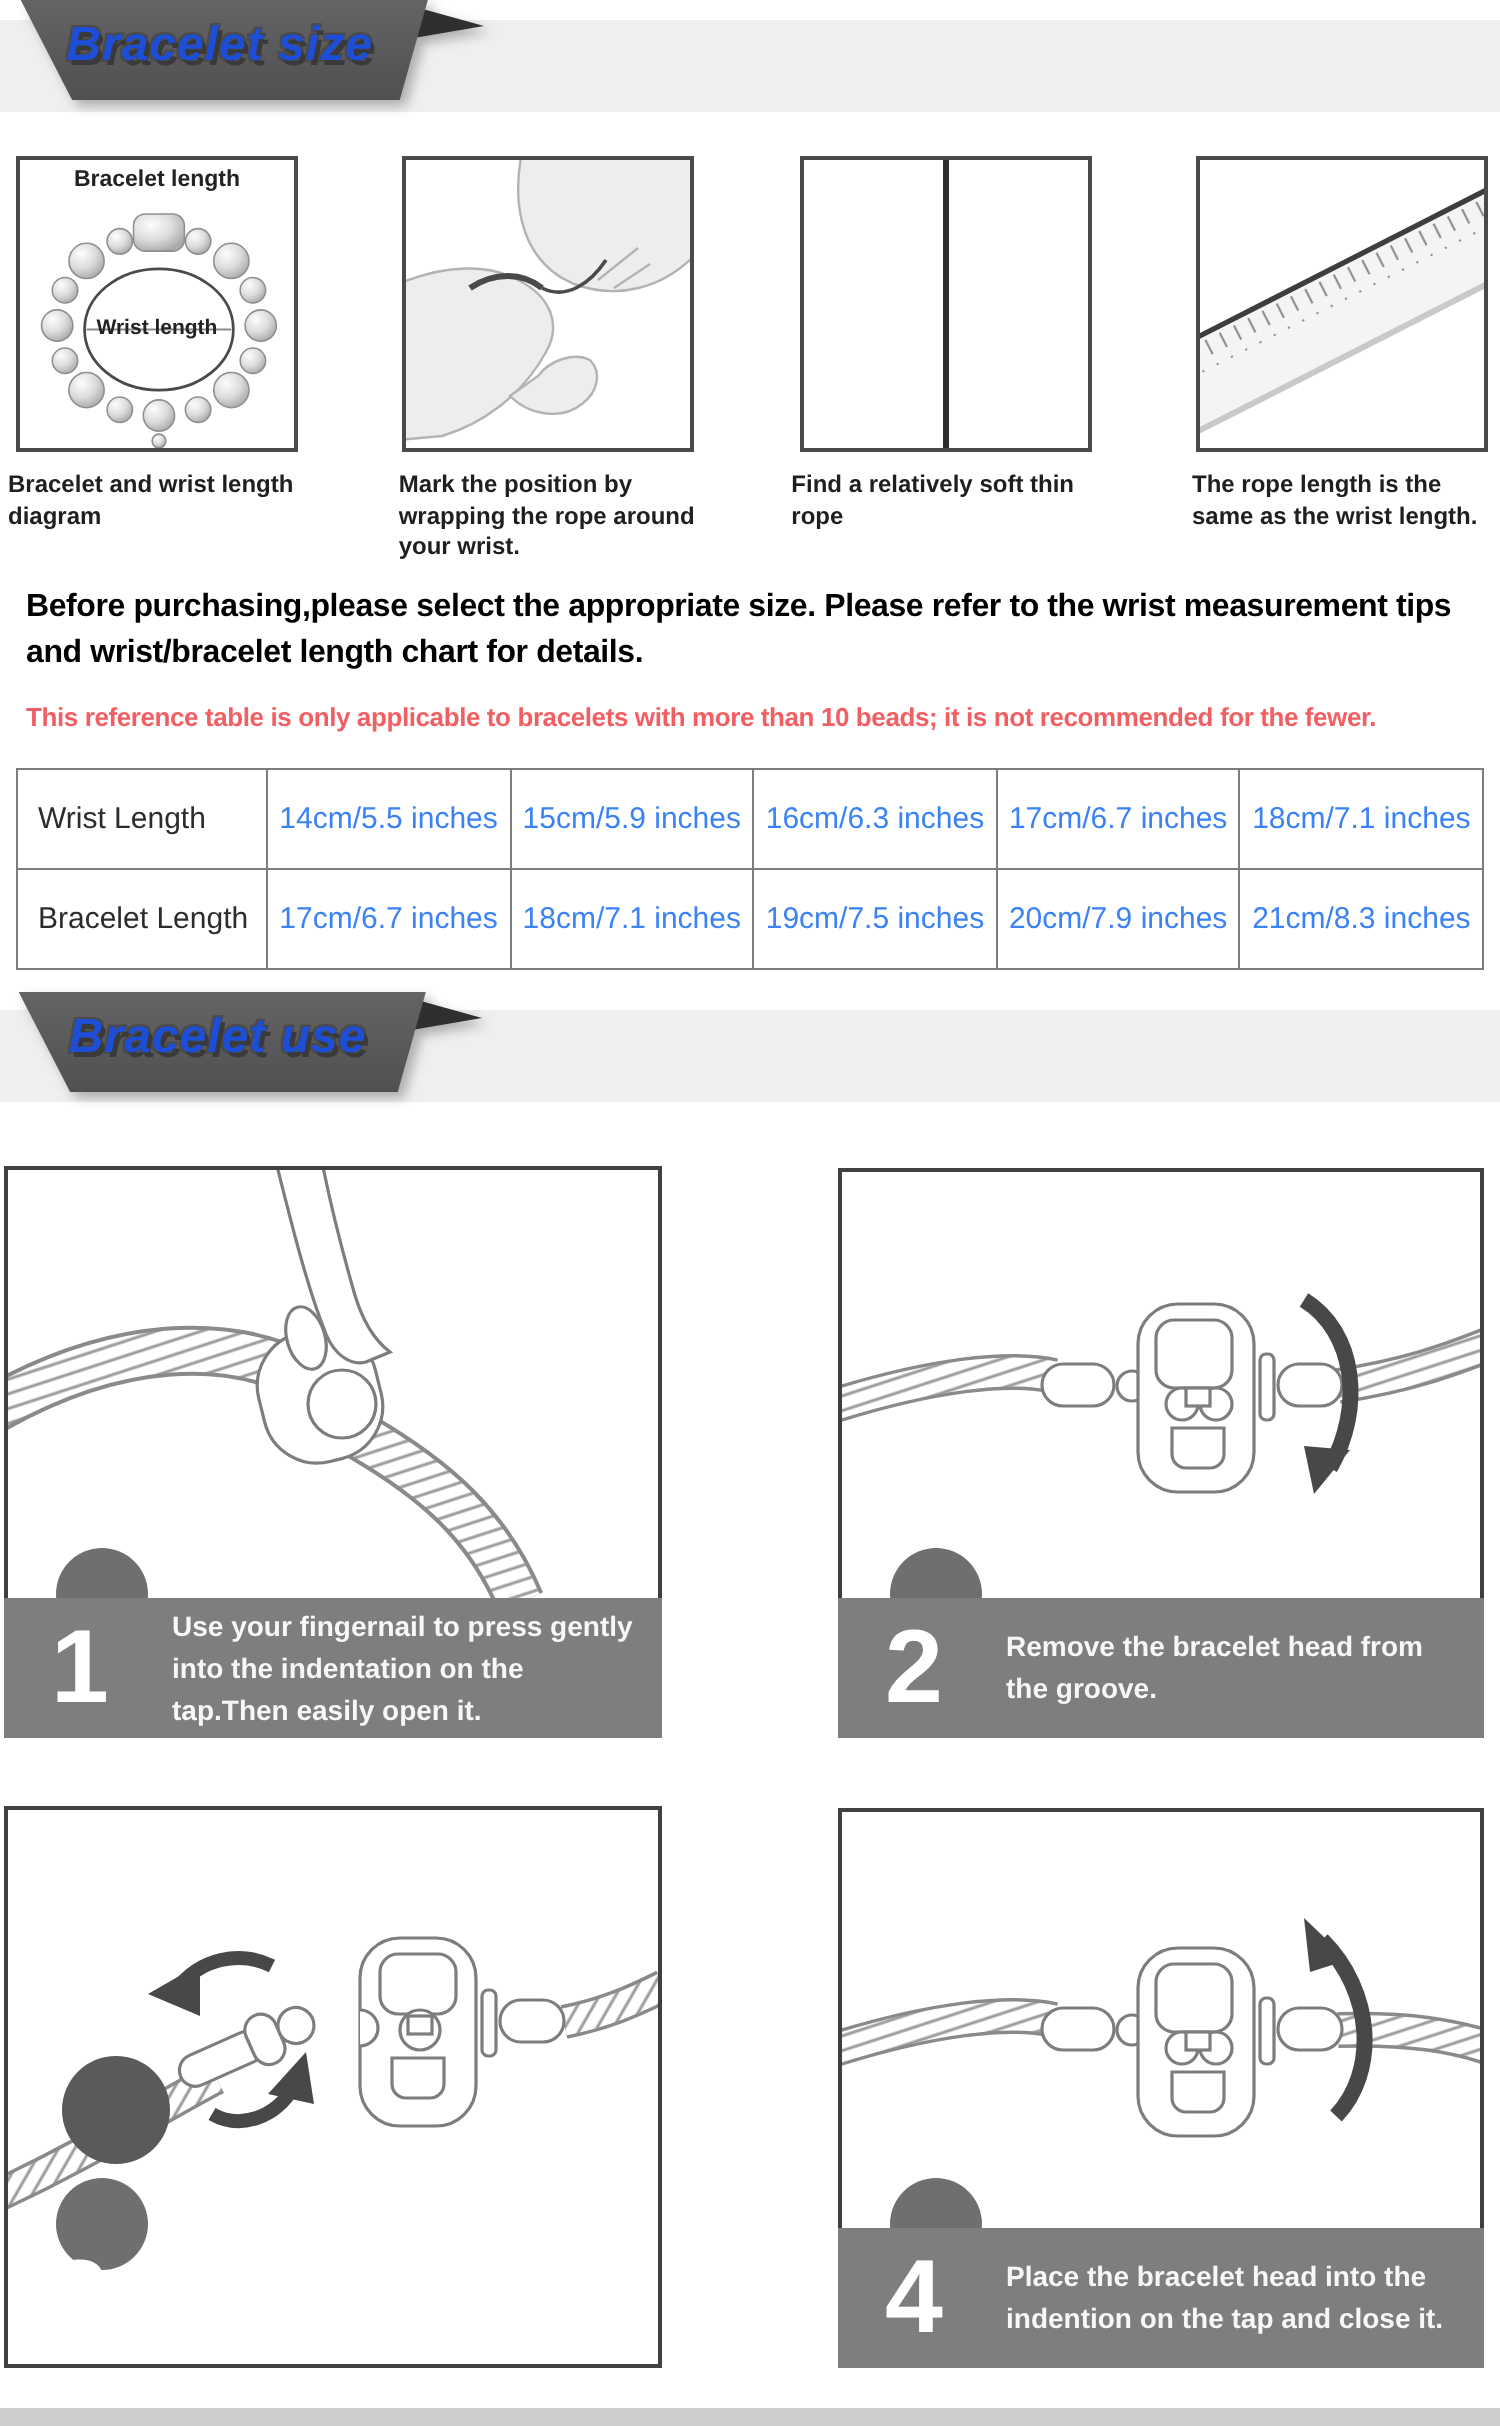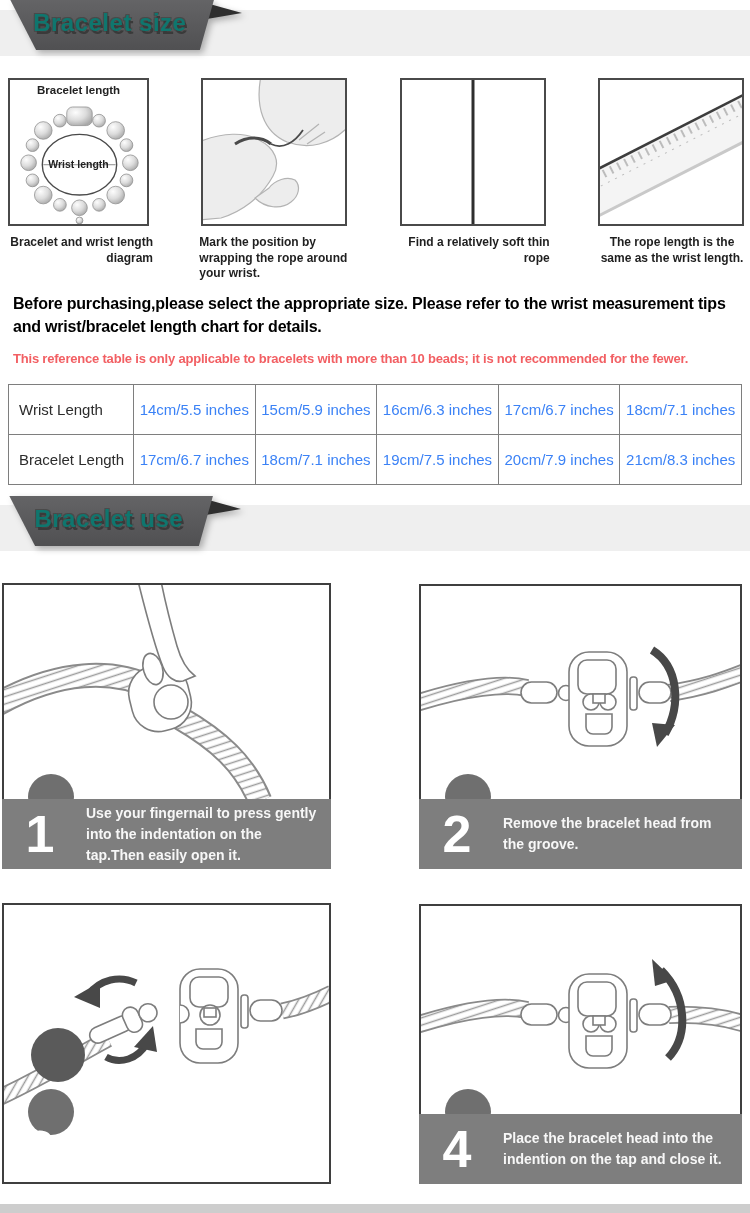--- a/index.html
+++ b/index.html
@@ -7,31 +7,31 @@
         font-family:"Liberation Sans",sans-serif;color:#1f1f1f;}
 
   
   .band{position:absolute;left:0;width:750px;height:46px;background:#efefef;}
   .ribbon{position:absolute;width:234px;height:50px;filter:drop-shadow(3px 3px 3px rgba(0,0,0,.28));}
   .ribbon-fold{position:absolute;inset:0;background:#2f2f2f;
         clip-path:polygon(80% 0,100% 26%,80% 42%);}
   .ribbon-body{position:absolute;inset:0;background:linear-gradient(#646466,#505052);
         clip-path:polygon(1% 0,88% 0,82% 100%,12% 100%);}
   .ribbon-label{position:absolute;left:0;right:13%;top:0;bottom:4px;display:flex;align-items:center;
-        justify-content:center;color:#0f766e;font-size:24px;font-weight:800;letter-spacing:.5px;
-        text-shadow:2px 2.5px 0 #3a3a3a,-1px -1px 0 #4a4a4a,1px -1px 0 #4a4a4a,-1px 1px 0 #4a4a4a;}
+        justify-content:center;color:#1d4ed8;font-size:24px;font-weight:800;letter-spacing:.5px;
+        text-shadow:2px 2.5px 0 #3a3a3a,-1px -1px 0 #4a4a4a,1px -1px 0 #4a4a4a,-1px 1px 0 #4a4a4a;font-style:italic;}
 
   
   .panels-row{position:absolute;top:78px;left:0;width:750px;box-sizing:border-box;
         padding:0 6px 0 8px;display:flex;justify-content:space-between;}
   .tpanel{width:146px;}
   .tpanel:first-child{width:141px;}
   .tframe{position:relative;height:148px;border:2px solid #4a4a4a;background:#fff;box-sizing:border-box;}
   .tframe svg{display:block;width:100%;height:100%;}
-  .tcap{margin:9px -4px 0 -4px;text-align:right;font-size:12px;font-weight:bold;
+  .tcap{margin:9px -4px 0 -4px;text-align:left;font-size:12px;font-weight:bold;
         line-height:1.3;color:#1f1f1f;}
   .olabel{position:absolute;width:100%;text-align:center;font-weight:bold;color:#222;}
   .olabel.top{top:4px;font-size:11.5px;}
   .olabel.mid{top:78px;font-size:10.5px;}
 
   
   .intro{position:absolute;top:292px;left:13px;width:727px;font-size:16px;font-weight:bold;
         letter-spacing:-.2px;line-height:1.45;color:#000000;}
   .warning{position:absolute;top:351px;left:13px;width:737px;font-size:13px;font-weight:bold;
         letter-spacing:-.2px;color:#f25f63;white-space:nowrap;}
@@ -142,21 +142,21 @@
             </pattern>
           </defs>
           <g transform="rotate(-27 71 72)">
             <rect x="-45" y="54" width="240" height="42" fill="#f4f4f4" stroke="#b5b5b5" stroke-width="1"></rect>
             <rect x="-45" y="57" width="240" height="14" fill="url(#tk)"></rect>
             <line x1="-45" y1="54" x2="195" y2="54" stroke="#3d3d3d" stroke-width="2.6"></line>
             <line x1="-45" y1="96" x2="195" y2="96" stroke="#c9c9c9" stroke-width="3"></line>
           </g>
         </svg>
       </div>
-      <div class="tcap" style="text-align:center;padding-left:2px;">The rope length is the same as the wrist length.</div>
+      <div class="tcap" style="text-align:left;padding-left:2px;">The rope length is the same as the wrist length.</div>
     </div>
   </div>
 
   <div class="intro">Before purchasing,please select the appropriate size. Please refer to the wrist measurement tips and wrist/bracelet length chart for details.</div>
   <div class="warning">This reference table is only applicable to bracelets with more than 10 beads; it is not recommended for the fewer.</div>
 
   <table class="size-table">
     <tbody>
         <tr>
       <td class="rowlabel">Wrist Length</td>

